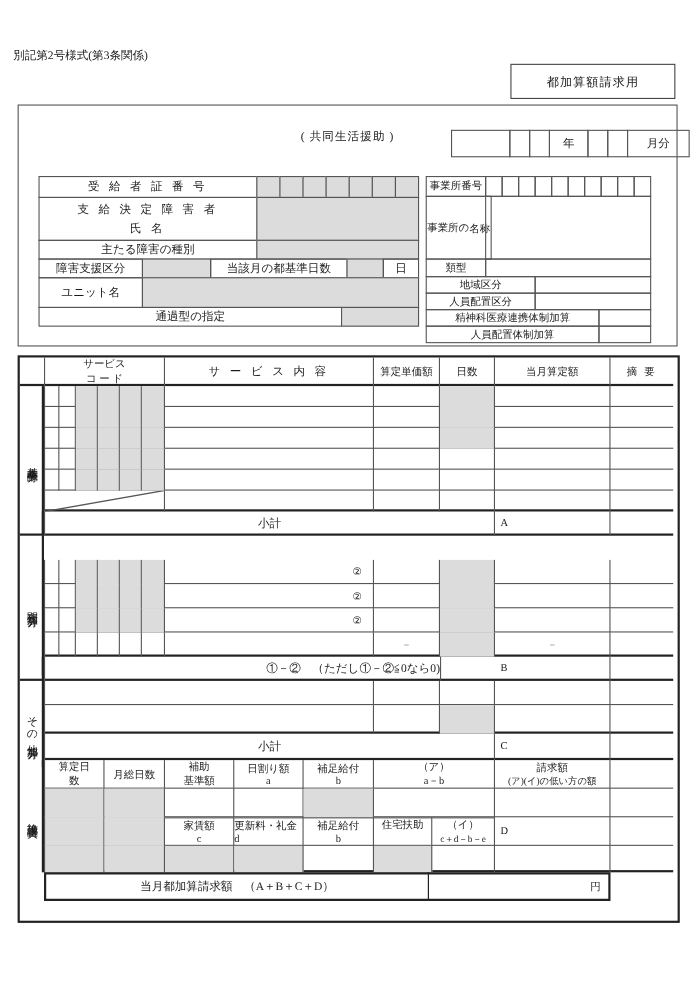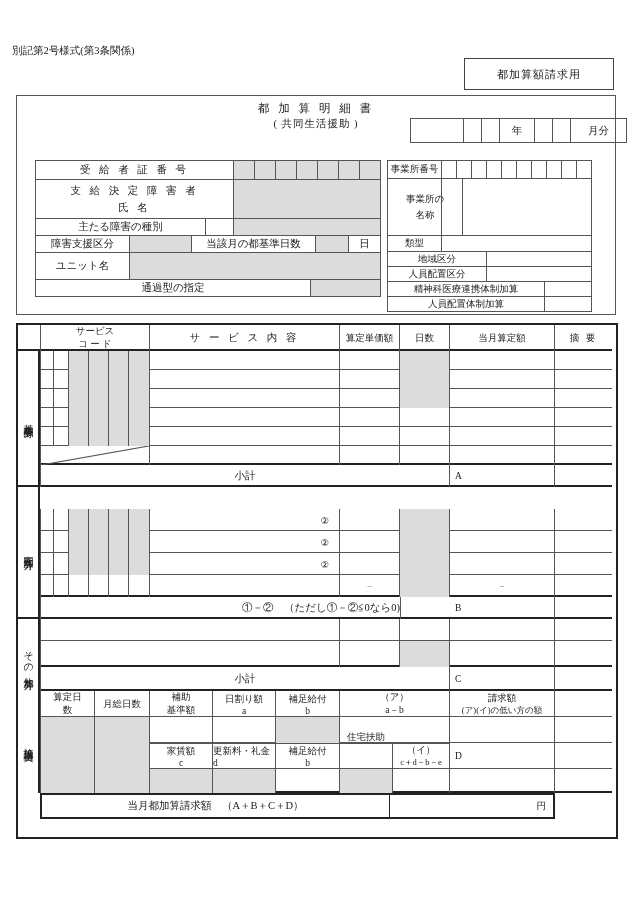--- a/index.html
+++ b/index.html
@@ -57,21 +57,20 @@
 <div class="page">
 
   <div class="formno">別記第2号様式(第3条関係)</div>
 
   <div class="stampbox">
     <span>都加算額請求用</span>
   </div>
 
   <div class="frame">
 
-    <div class="doctitle">都 加 算 明 細 書</div>
     <div class="docsub">( 共同生活援助 )</div>
 
     <div class="dateboxes">
       <div style="width:54px;"></div>
       <div style="width:19px;"></div>
       <div style="width:19px;"></div>
       <div style="width:36px;">年</div>
       <div style="width:19px;"></div>
       <div style="width:19px;"></div>
       <div style="width:57px;">月分</div>
@@ -87,21 +86,21 @@
     <div class="abs b gray" style="left:300px;top:64px;width:22px;height:20px;"></div>
     <div class="abs b gray" style="left:321px;top:64px;width:22px;height:20px;"></div>
     <div class="abs b gray" style="left:342px;top:64px;width:22px;height:20px;"></div>
 
     <div class="abs b" style="left:18px;top:83px;width:199px;height:40px;display:flex;flex-direction:column;align-items:center;justify-content:center;">
       <span class="lbl" style="letter-spacing:3px;">支 給 決 定 障 害 者</span>
       <span class="lbl" style="letter-spacing:3px;margin-top:3px;">氏            名</span>
     </div>
     <div class="abs b gray" style="left:216px;top:83px;width:148px;height:40px;"></div>
 
-    <div class="abs b ctr" style="left:18px;top:122px;width:171px;height:18px;">
+    <div class="abs b ctr" style="left:18px;top:122px;width:199px;height:18px;">
       <span class="lbl">主たる障害の種別</span>
     </div>
     <div class="abs b gray" style="left:216px;top:122px;width:148px;height:18px;"></div>
 
     <div class="abs b ctr" style="left:18px;top:139px;width:95px;height:18px;">
       <span class="lbl">障害支援区分</span>
     </div>
     <div class="abs b gray" style="left:112px;top:139px;width:63px;height:18px;"></div>
     <div class="abs b ctr" style="left:174px;top:139px;width:125px;height:18px;">
       <span class="lbl">当該月の都基準日数</span>
@@ -128,21 +127,21 @@
     <div class="abs b" style="left:439px;top:64px;width:16px;height:19px;"></div>
     <div class="abs b" style="left:454px;top:64px;width:16px;height:19px;"></div>
     <div class="abs b" style="left:469px;top:64px;width:16px;height:19px;"></div>
     <div class="abs b" style="left:484px;top:64px;width:16px;height:19px;"></div>
     <div class="abs b" style="left:499px;top:64px;width:16px;height:19px;"></div>
     <div class="abs b" style="left:514px;top:64px;width:16px;height:19px;"></div>
     <div class="abs b" style="left:529px;top:64px;width:16px;height:19px;"></div>
     <div class="abs b" style="left:544px;top:64px;width:16px;height:19px;"></div>
     <div class="abs b" style="left:559px;top:64px;width:16px;height:19px;"></div>
 
-    <div class="abs b" style="left:370px;top:82px;width:76px;height:58px;display:flex;flex-direction:column;align-items:center;justify-content:center;">
+    <div class="abs b" style="left:370px;top:82px;width:60px;height:58px;display:flex;align-items:center;justify-content:center;">
       <span class="tiny">事業所の</span>
       <span class="tiny" style="margin-top:3px;">名称</span>
     </div>
     <div class="abs b" style="left:424px;top:82px;width:151px;height:58px;"></div>
 
     <div class="abs b ctr" style="left:370px;top:139px;width:55px;height:17px;">
       <span class="tiny">類型</span>
     </div>
     <div class="abs b" style="left:424px;top:139px;width:151px;height:17px;"></div>
 
@@ -455,21 +454,21 @@
         <span class="tiny">c</span>
       </div>
       <div class="abs br" style="left:173px;top:0;width:63px;height:26px;display:flex;flex-direction:column;align-items:flex-start;justify-content:center;border-top:1px solid #555;">
         <span class="tiny">更新料・礼金</span>
         <span class="tiny">d</span>
       </div>
       <div class="abs br" style="left:236px;top:0;width:64px;height:26px;display:flex;flex-direction:column;align-items:center;justify-content:center;border-top:1px solid #555;">
         <span class="tiny">補足給付</span>
         <span class="tiny">b</span>
       </div>
-      <div class="abs br" style="left:300px;top:0;width:53px;height:26px;display:flex;flex-direction:column;align-items:center;justify-content:center;border-top:1px solid #555;gap:28px;">
+      <div class="abs br" style="left:300px;top:0;width:53px;height:26px;display:flex;flex-direction:column;align-items:center;justify-content:flex-start;border-top:1px solid #555;gap:28px;">
         <span class="tiny">住宅扶助</span>
         <span class="tiny">e</span>
       </div>
       <div class="abs br" style="left:353px;top:0;width:57px;height:26px;display:flex;flex-direction:column;align-items:center;justify-content:center;border-top:1px solid #555;">
         <span class="tiny">（イ）</span>
         <span class="tiny" style="font-size:8.5px;">c＋d－b－e</span>
       </div>
       <div class="abs br" style="left:410px;top:0;width:105px;height:26px;display:flex;align-items:center;padding-left:5px;">
         <span class="tiny">D</span>
       </div>

